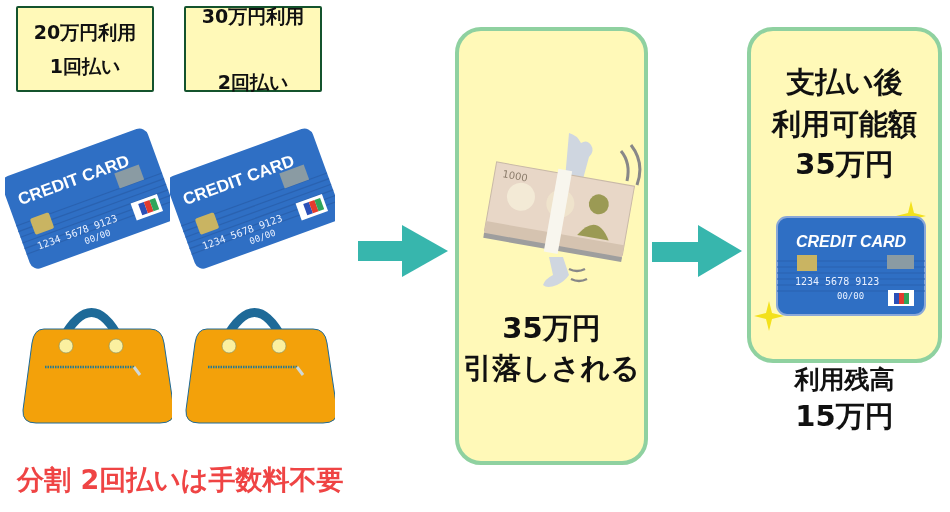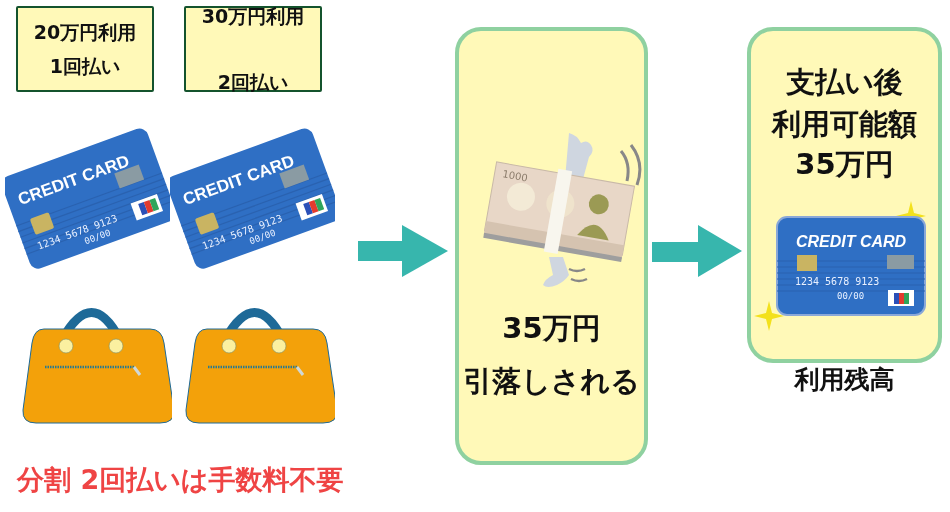--- a/index.html
+++ b/index.html
@@ -110,21 +110,21 @@
       <circle cx="128" cy="66" r="10" fill="#9b9a54"></circle>
       <path d="M112 100 q16 -26 32 0 z" fill="#9b9a54"></path>
       <rect x="82" y="38" width="14" height="84" fill="#f8f6ee"></rect>
       <text x="28" y="56" font-size="10" fill="#8a7b6a" font-family="DejaVu Sans, sans-serif">1000</text>
     </g>
     <path d="M80 126 l4 18 q-8 4 -10 10 q4 4 14 0 q8 -4 12 -10 l-6 -18 z" fill="#cfd6e0"></path>
     <path d="M100 138 q8 4 16 0" fill="none" stroke="#888" stroke-width="2.5"></path>
     <path d="M102 148 q8 4 16 0" fill="none" stroke="#888" stroke-width="2.5"></path>
   </svg>
   <div class="ptext" style="top:278px; font-size:29px;">35万円</div>
-  <div class="ptext" style="top:331px; font-size:29px;font-family:Liberation Mono, monospace;">引落しされる</div>
+  <div class="ptext" style="top:318px; font-size:29px;font-family:Liberation Mono, monospace;">引落しされる</div>
 </div>
 
 <svg class="arrow" style="left:652px; top:225px;" width="92" height="54" viewBox="0 0 92 54">
   <rect x="0" y="17" width="48" height="20" fill="#37b6ad"></rect>
   <polygon points="46,0 90,26 46,52" fill="#37b6ad"></polygon>
 </svg>
 
 <div class="panel" style="left:747px; top:27px; width:195px; height:336px;">
   <div class="ptext" style="top:32px; font-size:29px;">支払い後</div>
   <div class="ptext" style="top:74px; font-size:29px;text-align:center;">利用可能額</div>
@@ -145,13 +145,14 @@
     <rect x="46" y="64" width="20" height="16" fill="#c9b462"></rect>
     <rect x="136" y="64" width="27" height="14" fill="#8a9ba3"></rect>
     <text x="44" y="94" fill="#e8f0ff" font-size="10" font-family="DejaVu Sans Mono, monospace">1234  5678  9123</text>
     <text x="86" y="108" fill="#e8f0ff" font-size="9" font-family="DejaVu Sans Mono, monospace">00/00</text>
     <rect x="137" y="99" width="26" height="16" fill="#fff"></rect>
     <rect x="143" y="102" width="5" height="11" fill="#2b50b8"></rect>
       <rect x="148" y="102" width="5" height="11" fill="#e23b2e"></rect>
       <rect x="153" y="102" width="5" height="11" fill="#2fa55b"></rect>
   </svg>
   <div class="ptext" style="top:332px; font-size:25px;">利用残高</div>
+  <div class="ptext" style="top:366px; font-size:29px;">15万円</div>
 </div>
 
 </body></html>

